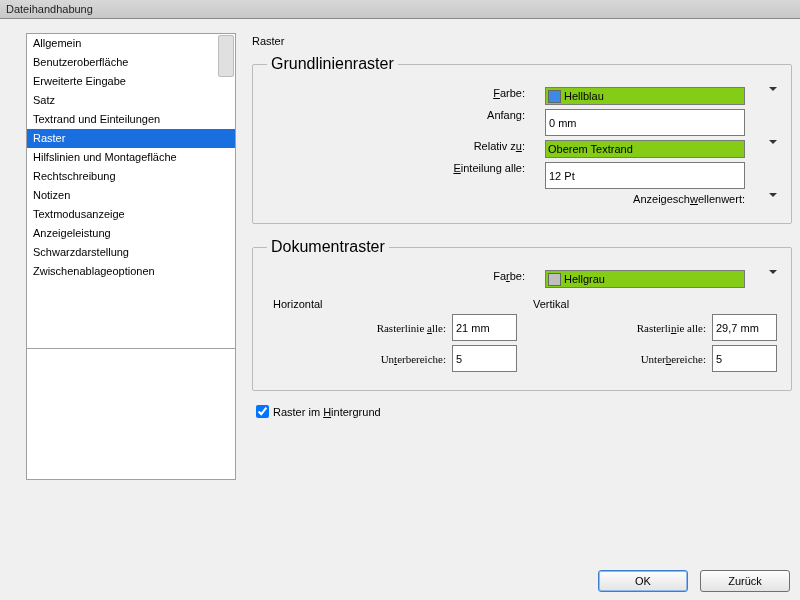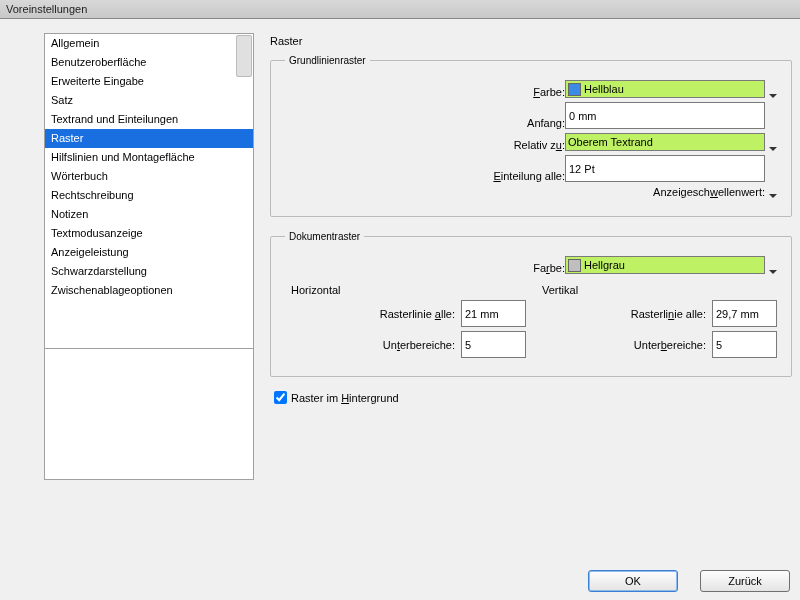--- a/index.html
+++ b/index.html
@@ -17,24 +17,23 @@
     background: linear-gradient(to bottom, #d8d8d8, #c8c8c8);
     height: 18px;
     line-height: 18px;
     padding: 0 6px;
     font-size: 11px;
     border-bottom: 1px solid #888;
     color: #222;
   }
   .content {
     display: flex;
-    padding: 14px 8px 0 6px;
+    padding: 14px 8px 0 26px;
     gap: 16px;
     height: 540px;
-    margin-left: 38px;
   }
   .left {
     width: 210px;
     flex: none;
   }
   .listbox {
     border: 1px solid #a0a0a0;
     background: #fff;
     height: 314px;
     position: relative;
@@ -74,46 +73,46 @@
     padding: 2px 0 8px 0;
   }
   fieldset {
     border: 1px solid #bbb;
     border-radius: 2px;
     margin: 0 0 14px 0;
     padding: 10px 14px 14px 14px;
   }
   legend {
     padding: 0 4px;
-    font-size: 10px;
+    font-size: 16px;
   }
   .row {
     display: flex;
-    align-items: flex-end;
+    align-items: flex-start;
     justify-content: flex-end;
-    gap: 0;
+    gap: 20px;
     margin: 4px 0;
   }
   .row label {
     text-align: right;
     white-space: nowrap;
   }
   .inp {
     border: 1px solid #7a7a7a;
     background: #fff;
     height: 27px;
     padding: 0 3px;
     font: inherit;
     box-sizing: border-box;
   }
   .inp.w-long { width: 200px; }
   .inp.w-med  { width: 65px; }
   .combo {
     border: 1px solid #7a7a7a;
-    background: #bef264;
+    background: #84cc16;
     height: 18px;
     width: 200px;
     display: inline-flex;
     align-items: center;
     padding: 0 2px;
     box-sizing: border-box;
     position: relative;
     gap: 3px;
   }
   .combo .swatch {
@@ -150,70 +149,69 @@
     font-size: 11px;
     margin: 2px 0 4px 6px;
   }
   .subrow {
     display: flex;
     align-items: center;
     justify-content: flex-end;
     gap: 6px;
     margin: 4px 0;
   }
-  .subrow label { text-align: right; white-space: nowrap; }
+  .subrow label { text-align: right; white-space: nowrap; font-family: Liberation Serif, serif; }
   .chkline {
     display: flex;
     align-items: center;
     gap: 4px;
     margin: 6px 0 0 4px;
   }
   .chkline input { margin: 0; }
   .buttons {
     position: absolute;
     right: 10px;
     bottom: 8px;
     display: flex;
-    gap: 22px;
+    gap: 12px;
   }
   .btn {
     width: 90px;
     height: 22px;
     border: 1px solid #707070;
     border-radius: 3px;
     background: linear-gradient(to bottom, #fdfdfd, #e4e4e4);
     font: inherit;
     cursor: default;
   }
   .btn.primary {
     border: 1px solid #3b7fd1;
     box-shadow: 0 0 0 1px #8db9ec inset;
   }
   .u { text-decoration: underline; }
 </style>
 </head>
 <body>
 
 <div class="titlebar">
-  <span>Voreinstellungen</span>
+  <span>Dateihandhabung</span>
 </div>
 
 <div class="content">
 
   <div class="left">
     <div class="listbox">
       <div class="scrollthumb"></div>
       <div class="item">Allgemein</div>
       <div class="item">Benutzeroberfläche</div>
       <div class="item">Erweiterte Eingabe</div>
       <div class="item">Satz</div>
       <div class="item">Textrand und Einteilungen</div>
       <div class="item selected">Raster</div>
       <div class="item">Hilfslinien und Montagefläche</div>
-      <div class="item">Wörterbuch</div>
       <div class="item">Rechtschreibung</div>
       <div class="item">Notizen</div>
       <div class="item">Textmodusanzeige</div>
       <div class="item">Anzeigeleistung</div>
       <div class="item">Schwarzdarstellung</div>
       <div class="item">Zwischenablageoptionen</div>
     </div>
     <div class="descbox"></div>
   </div>
 

